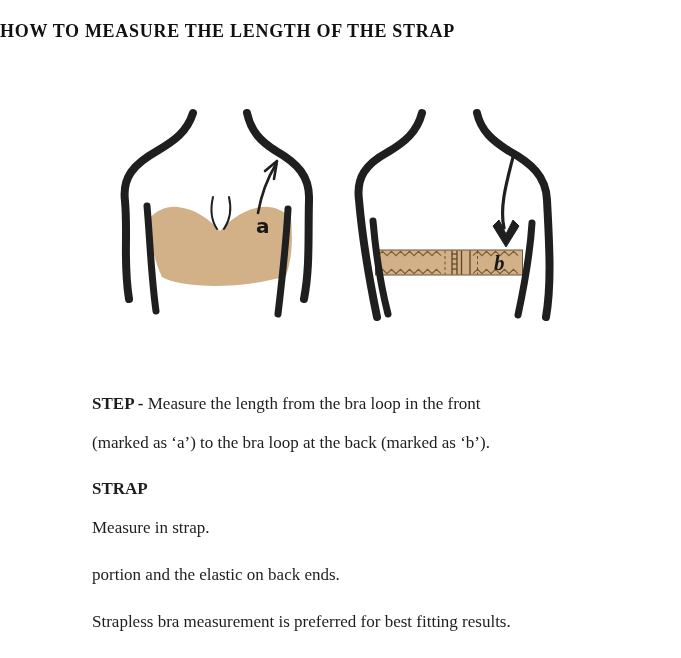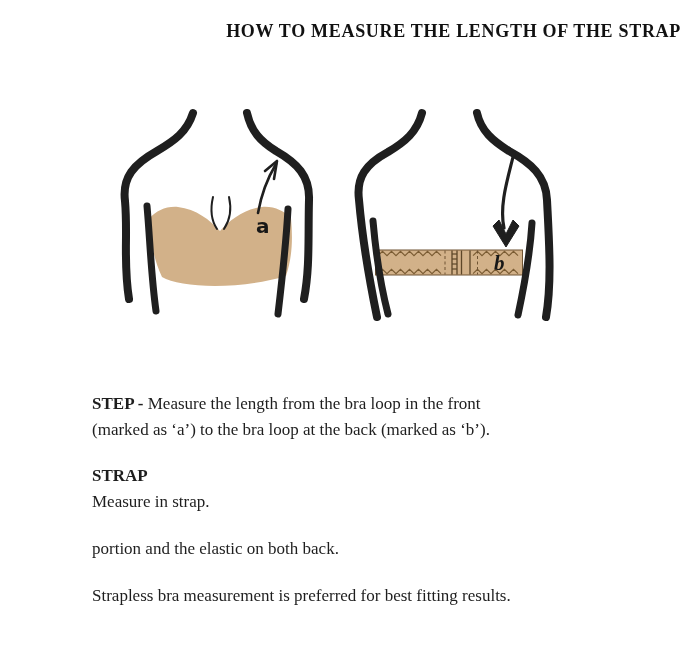--- a/index.html
+++ b/index.html
@@ -2,28 +2,28 @@
 <html><head>
 <meta charset="utf-8">
 <style>
   html,body{margin:0;padding:0;}
   body{
     width:681px;height:658px;position:relative;background:#ffffff;
     font-family:"Liberation Serif","DejaVu Serif",serif;color:#1e1e1e;
     overflow:hidden;
   }
   .title{
-    position:absolute;top:21px;left:0;width:681px;text-align:right;
+    position:absolute;top:21px;left:0;width:681px;text-align:left;
     font-size:18px;font-weight:700;letter-spacing:0.7px;color:#111;
     font-family:"Liberation Serif","DejaVu Serif",serif;
   }
   .diagram{position:absolute;top:100px;left:0;}
   .copy{position:absolute;left:92px;top:391px;width:565px;font-size:17px;line-height:26px;}
   .copy p{margin:0;}
-  .copy .line{display:block;}
+  .copy .line{display:block;margin-top:13px;}
   .p-note{margin-top:20px !important;}
   .p-beaded{margin-top:21px !important;}
   .p-strapless{margin-top:21px !important;}
   .b{font-weight:700;}
   svg text.lbl-a{
     font-family:"DejaVu Sans","Liberation Sans",sans-serif;
     font-weight:700;font-size:20px;fill:#171717;
   }
   svg text.lbl-b{
     font-family:"Liberation Serif","DejaVu Serif",serif;
@@ -94,16 +94,16 @@
   <p class="p-step">
     <span class="b">STEP -</span>
     <span>Measure the length from the bra loop in the front</span>
     <span class="line">(marked as ‘a’) to the bra loop at the back (marked as ‘b’).</span>
   </p>
   <p class="p-note">
     <span class="line b">STRAP</span>
     <span class="line">Measure in strap.</span>
   </p>
   <p class="p-beaded">
-    <span class="line">portion and the elastic on both back.</span>
+    <span class="line">portion and the elastic on back ends.</span>
   </p>
   <p class="p-strapless">Strapless bra measurement is preferred for best fitting results.</p>
 </div>
 
 </body></html>

